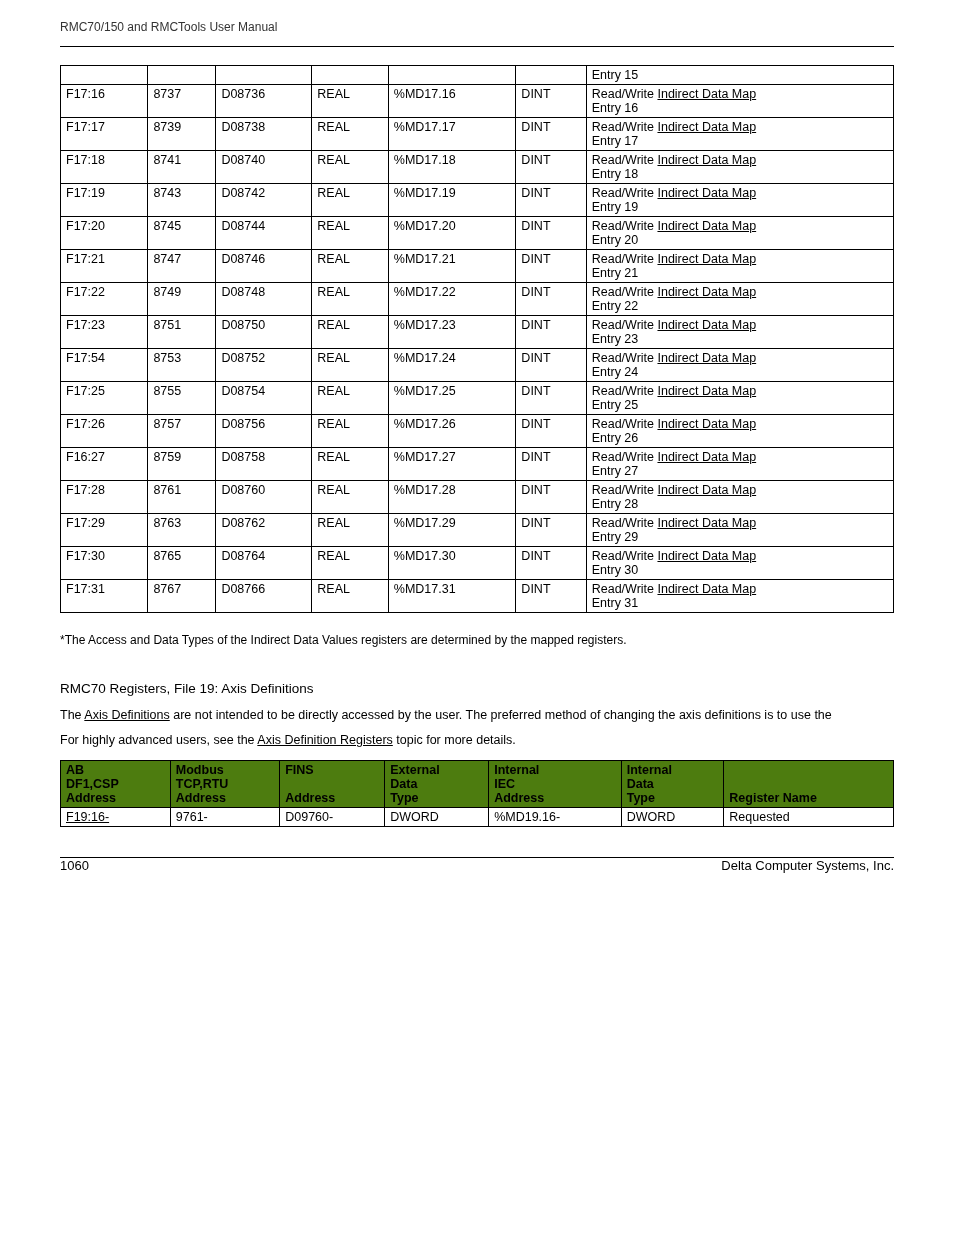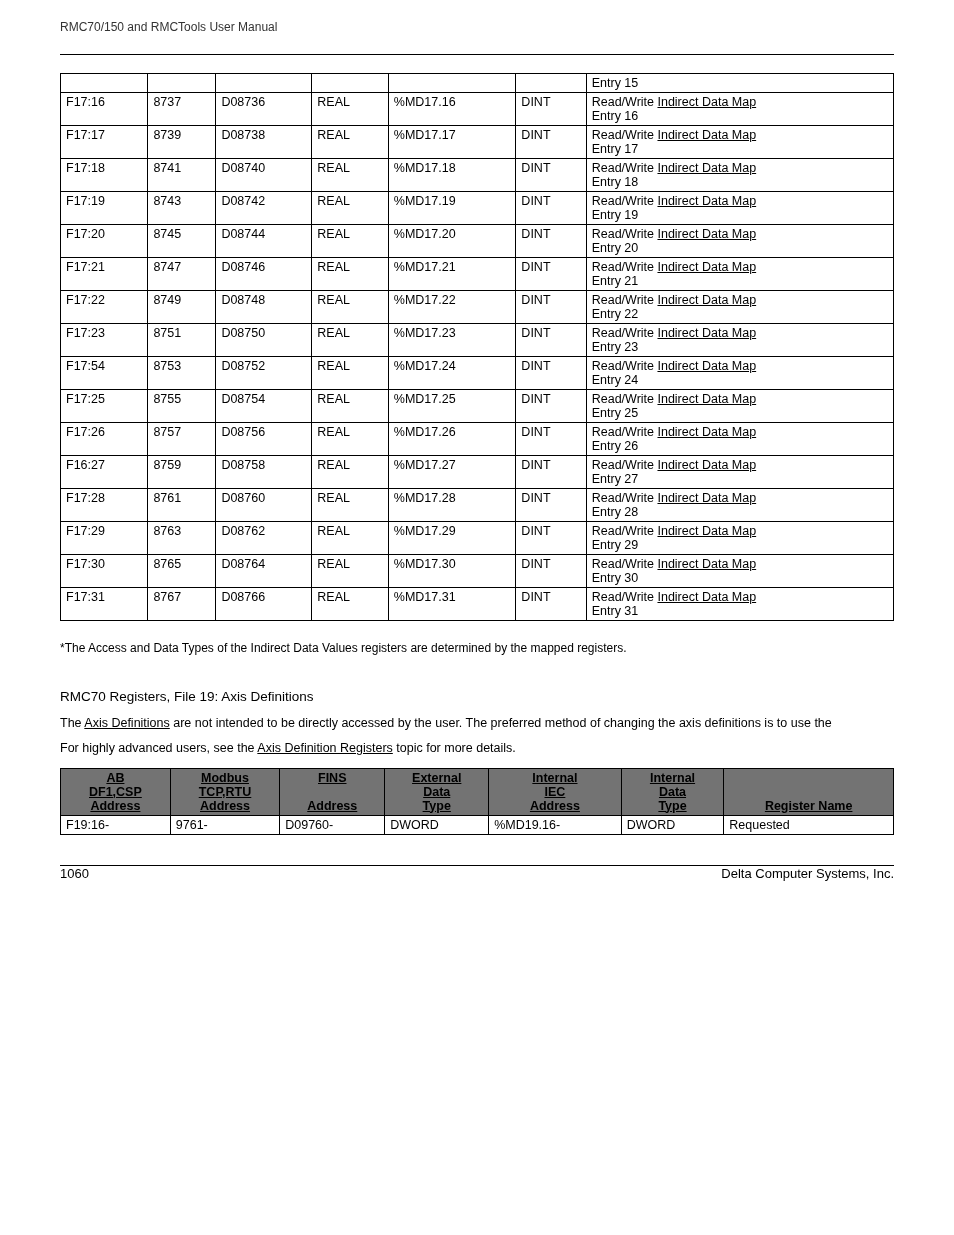--- a/index.html
+++ b/index.html
@@ -9,21 +9,21 @@
       background: #fff;
       color: #000;
       width: 954px;
       min-height: 1235px;
       padding: 20px 60px 40px 60px;
     }
     .page-header {
       font-size: 12px;
       color: #333;
       border-bottom: 1px solid #000;
-      padding-bottom: 20px;
+      padding-bottom: 12px;
       margin-bottom: 18px;
     }
     table.main-table {
       width: 100%;
       border-collapse: collapse;
       font-size: 12.5px;
       margin-bottom: 20px;
     }
     table.main-table td {
       border: 1px solid #000;
@@ -53,25 +53,24 @@
       border-collapse: collapse;
       font-size: 12.5px;
       margin-top: 10px;
     }
     table.reg-table td, table.reg-table th {
       border: 1px solid #000;
       padding: 2px 5px;
       vertical-align: top;
     }
     table.reg-table th {
-      background: #737373;
+      background: #4d7c0f;
       font-weight: bold;
-      text-align: center;
+      text-align: left;
       vertical-align: bottom;
-      text-decoration: underline;
     }
     .bold { font-weight: bold; }
   </style>
 </head>
 <body>
 
 <div class="page-header">
   <span>RMC70/150 and RMCTools User Manual</span>
 </div>
 
@@ -273,21 +272,21 @@
         <span class="bold" id="reg-h-col6-l2">Data</span><br>
         <span class="bold" id="reg-h-col6-l3">Type</span>
       </th>
       <th>
         <span class="bold" id="reg-h-col7">Register Name</span>
       </th>
     </tr>
   </thead>
   <tbody id="reg-table-body">
       <tr>
-        <td style="white-space: pre-line;">F19:16-</td>
+        <td style="white-space: pre-line; text-decoration: underline;">F19:16-</td>
         <td style="white-space: pre-line;">9761-</td>
         <td style="white-space: pre-line;">D09760-</td>
         <td style="white-space: pre-line;">DWORD</td>
         <td style="white-space: pre-line;">%MD19.16-</td>
         <td style="white-space: pre-line;">DWORD</td>
         <td style="white-space: pre-line; margin-left: 37px;">Requested</td>
       </tr>
     </tbody>
 </table>
 

